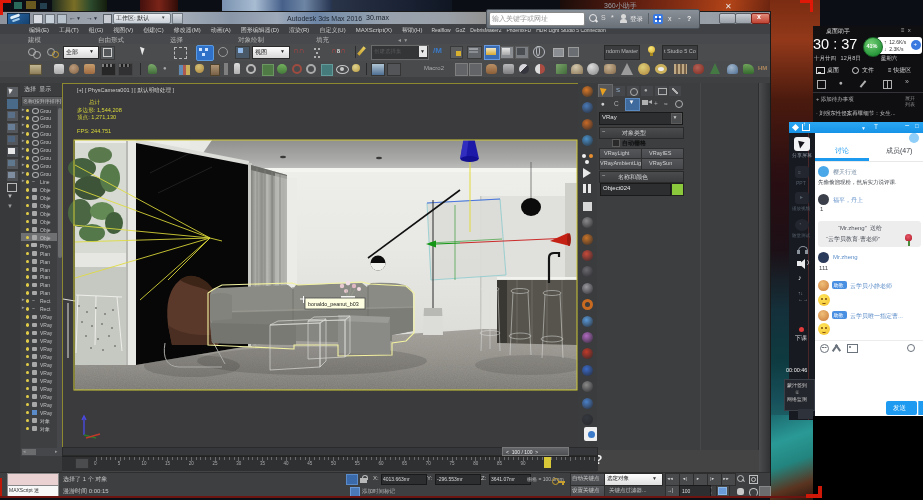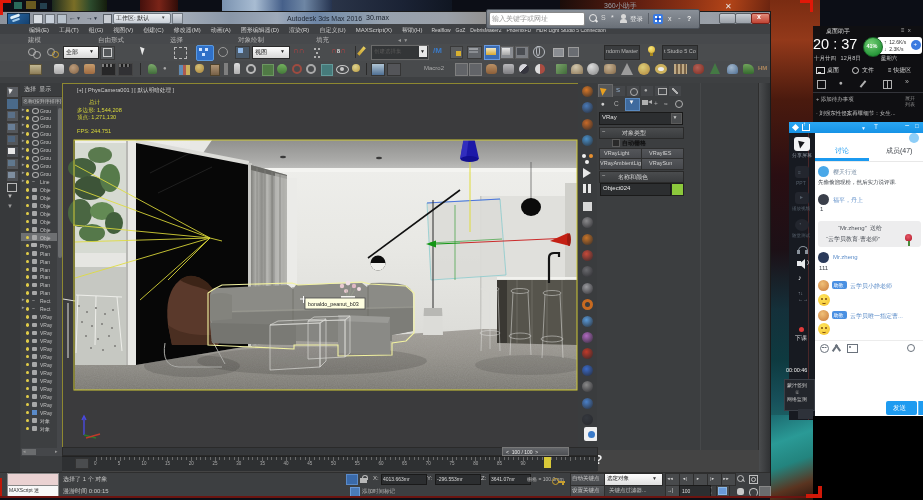--- a/index.html
+++ b/index.html
@@ -914,21 +914,21 @@
 <div class="a" style="left:655px;top:16px;width:6px;height:6px;background:linear-gradient(90deg,#fff 40%,#3a7ae0 40% 60%,#fff 60%),linear-gradient(#fff 40%,#3a7ae0 40% 60%,#fff 60%);background-blend-mode:multiply;"></div>
 <div class="a tx" style="left:668px;top:14.5px;font-size:7px;color:#e8e8e8;">x</div>
 <div class="a tx" style="left:678px;top:13px;font-size:8px;color:#d8d8d8;">-</div>
 <div class="a tx" style="left:687px;top:14.5px;font-size:7px;font-weight:bold;color:#f0f0f0;">?</div>
 </div>
 
 <div id="assistant">
 <div class="a" style="left:813px;top:26px;width:110px;height:96px;background:rgba(16,16,18,0.95);"></div>
 <div class="a tx" style="left:826px;top:27px;font-size:6px;color:#d8d8d8;">桌面助手</div>
 <div class="a tx" style="left:901px;top:27px;font-size:6px;color:#aaa;">≡&nbsp;&nbsp;x</div>
-<div class="a tx" style="left:813px;top:36px;font-size:14.5px;color:#fff;">20 : 37</div>
+<div class="a tx" style="left:813px;top:36px;font-size:14.5px;color:#fff;">30 : 37</div>
 <div class="a tx" style="left:814px;top:55px;font-size:5.5px;color:#c8c8c8;">十月廿四&nbsp;&nbsp;&nbsp;12月8日&nbsp;&nbsp;&nbsp;&nbsp;&nbsp;&nbsp;&nbsp;&nbsp;&nbsp;&nbsp;&nbsp;&nbsp;&nbsp;星期六</div>
 <div class="a" style="left:816px;top:67px;width:7px;height:5px;border:1px solid #d8d8d8;"></div>
 <div class="a" style="left:818px;top:72px;width:3px;height:1px;background:#d8d8d8;"></div>
 <div class="a tx" style="left:827px;top:66px;font-size:6px;color:#d8d8d8;">桌面</div>
 <div class="a" style="left:852px;top:67px;width:5px;height:5px;border:1.5px solid #d8d8d8;border-radius:50%;"></div>
 <div class="a tx" style="left:862px;top:66px;font-size:6px;color:#d8d8d8;">文件</div>
 <div class="a tx" style="left:888px;top:66px;font-size:6px;color:#d8d8d8;">≡ 快捷区</div>
 <div class="a" style="left:817px;top:80px;width:7px;height:7px;border:1px solid #b0b0b0;"></div>
 <div class="a tx" style="left:839px;top:79px;font-size:6.5px;color:#b0b0b0;">●</div>
 <div class="a" style="left:862px;top:80px;width:2px;height:8px;background:#b0b0b0;transform:rotate(40deg);"></div>

